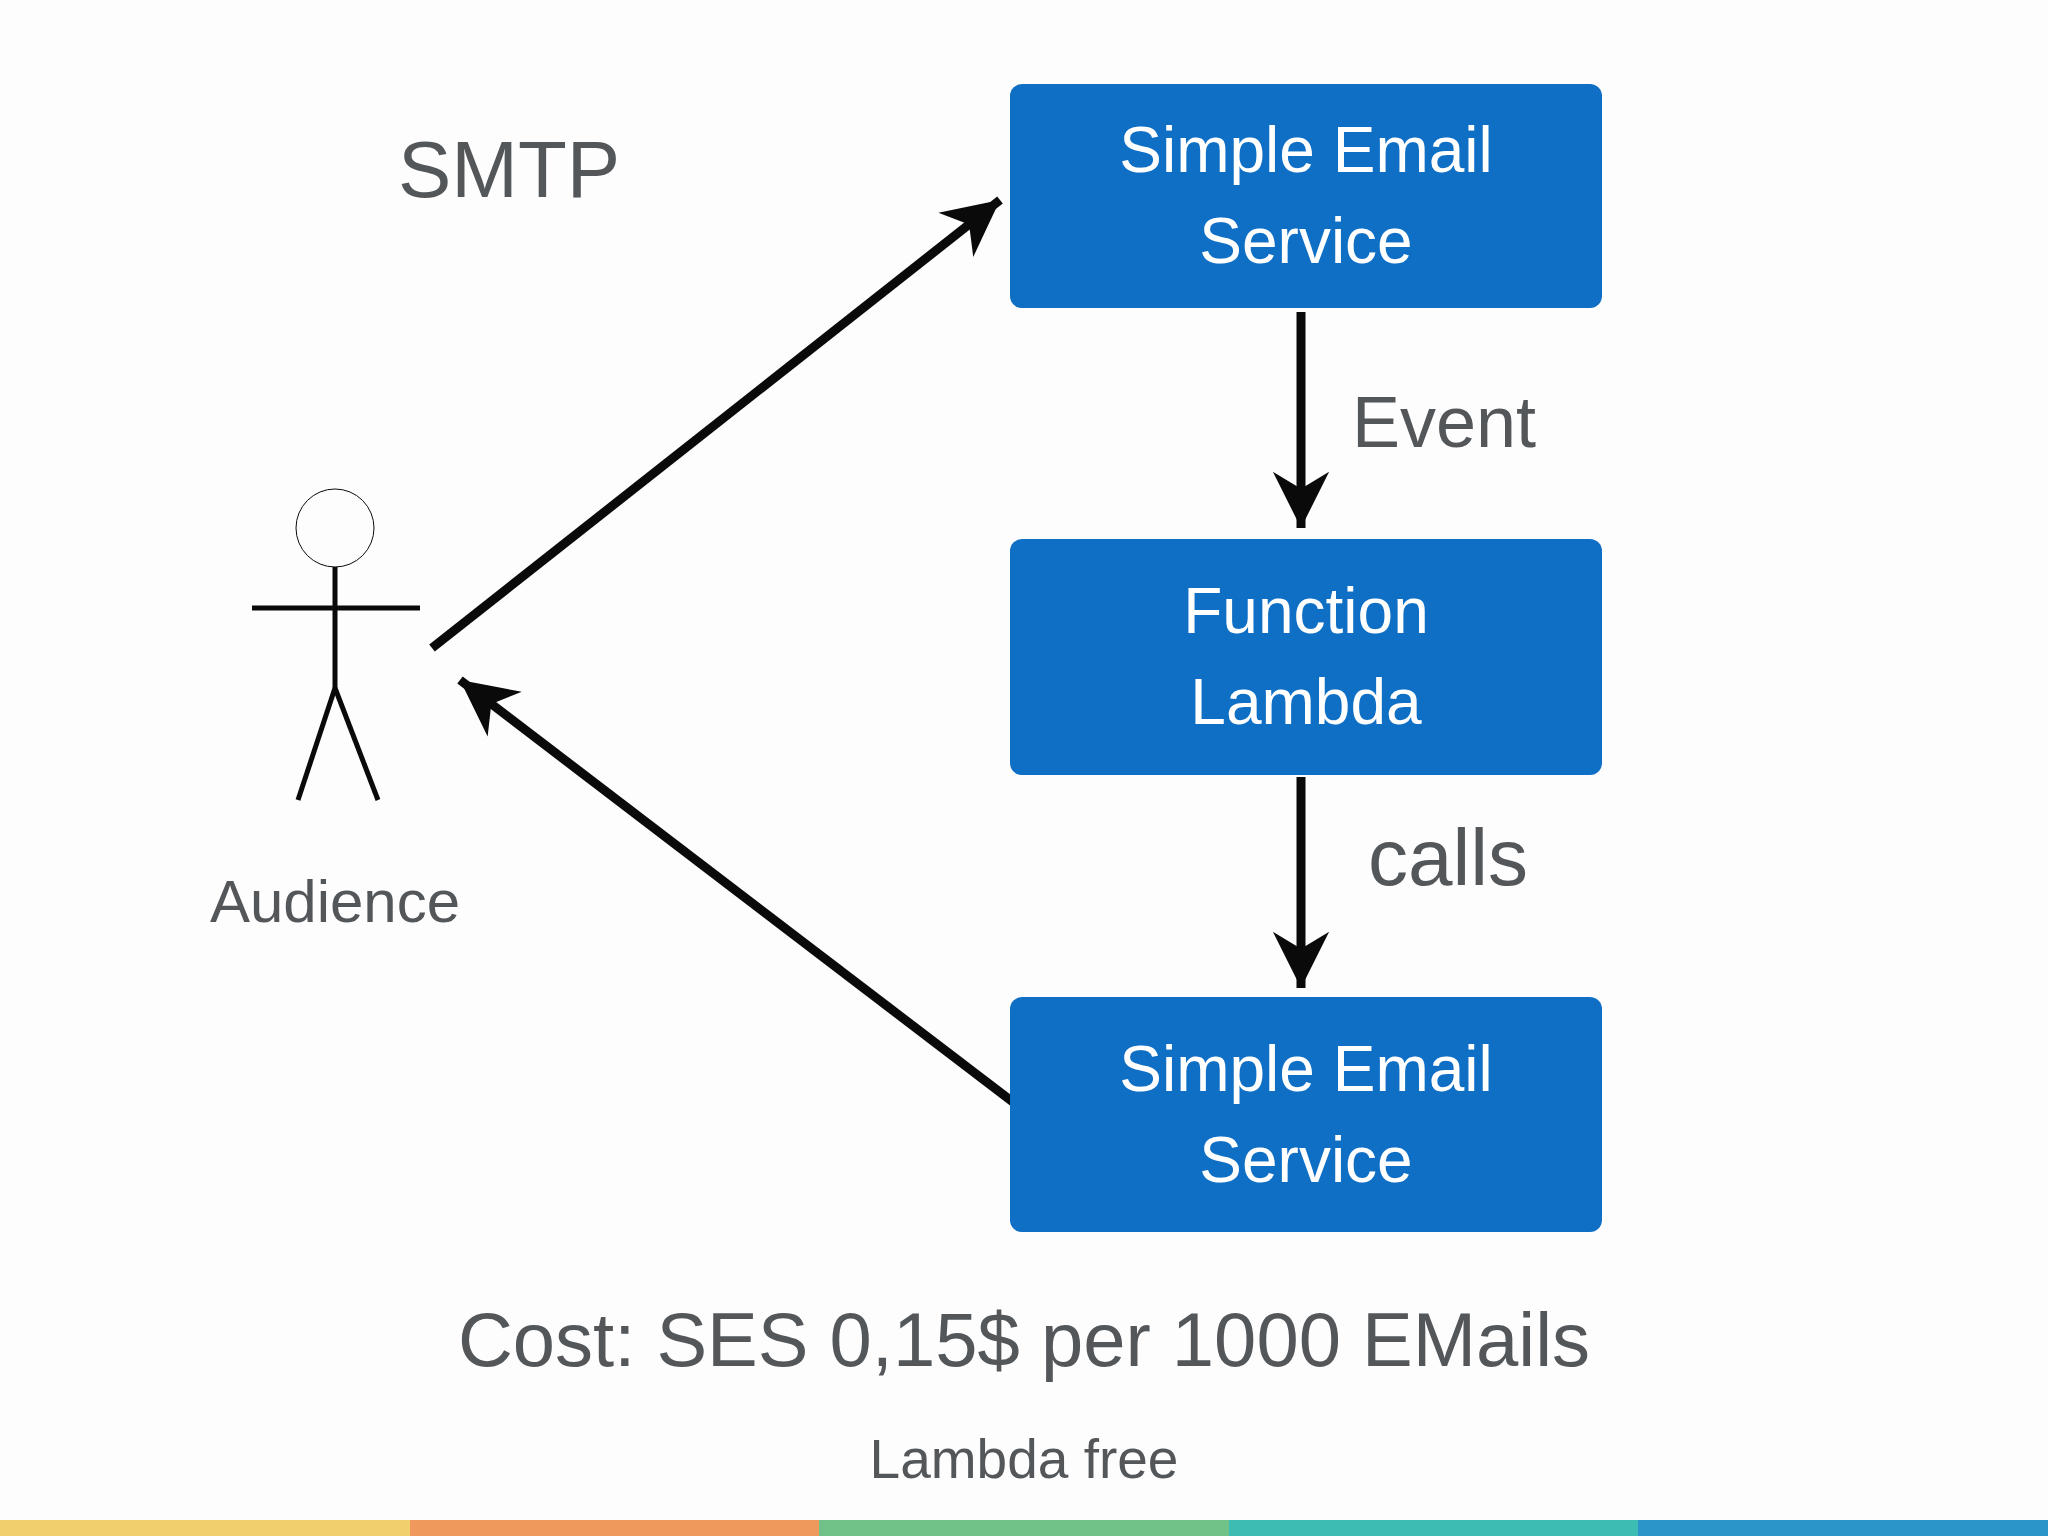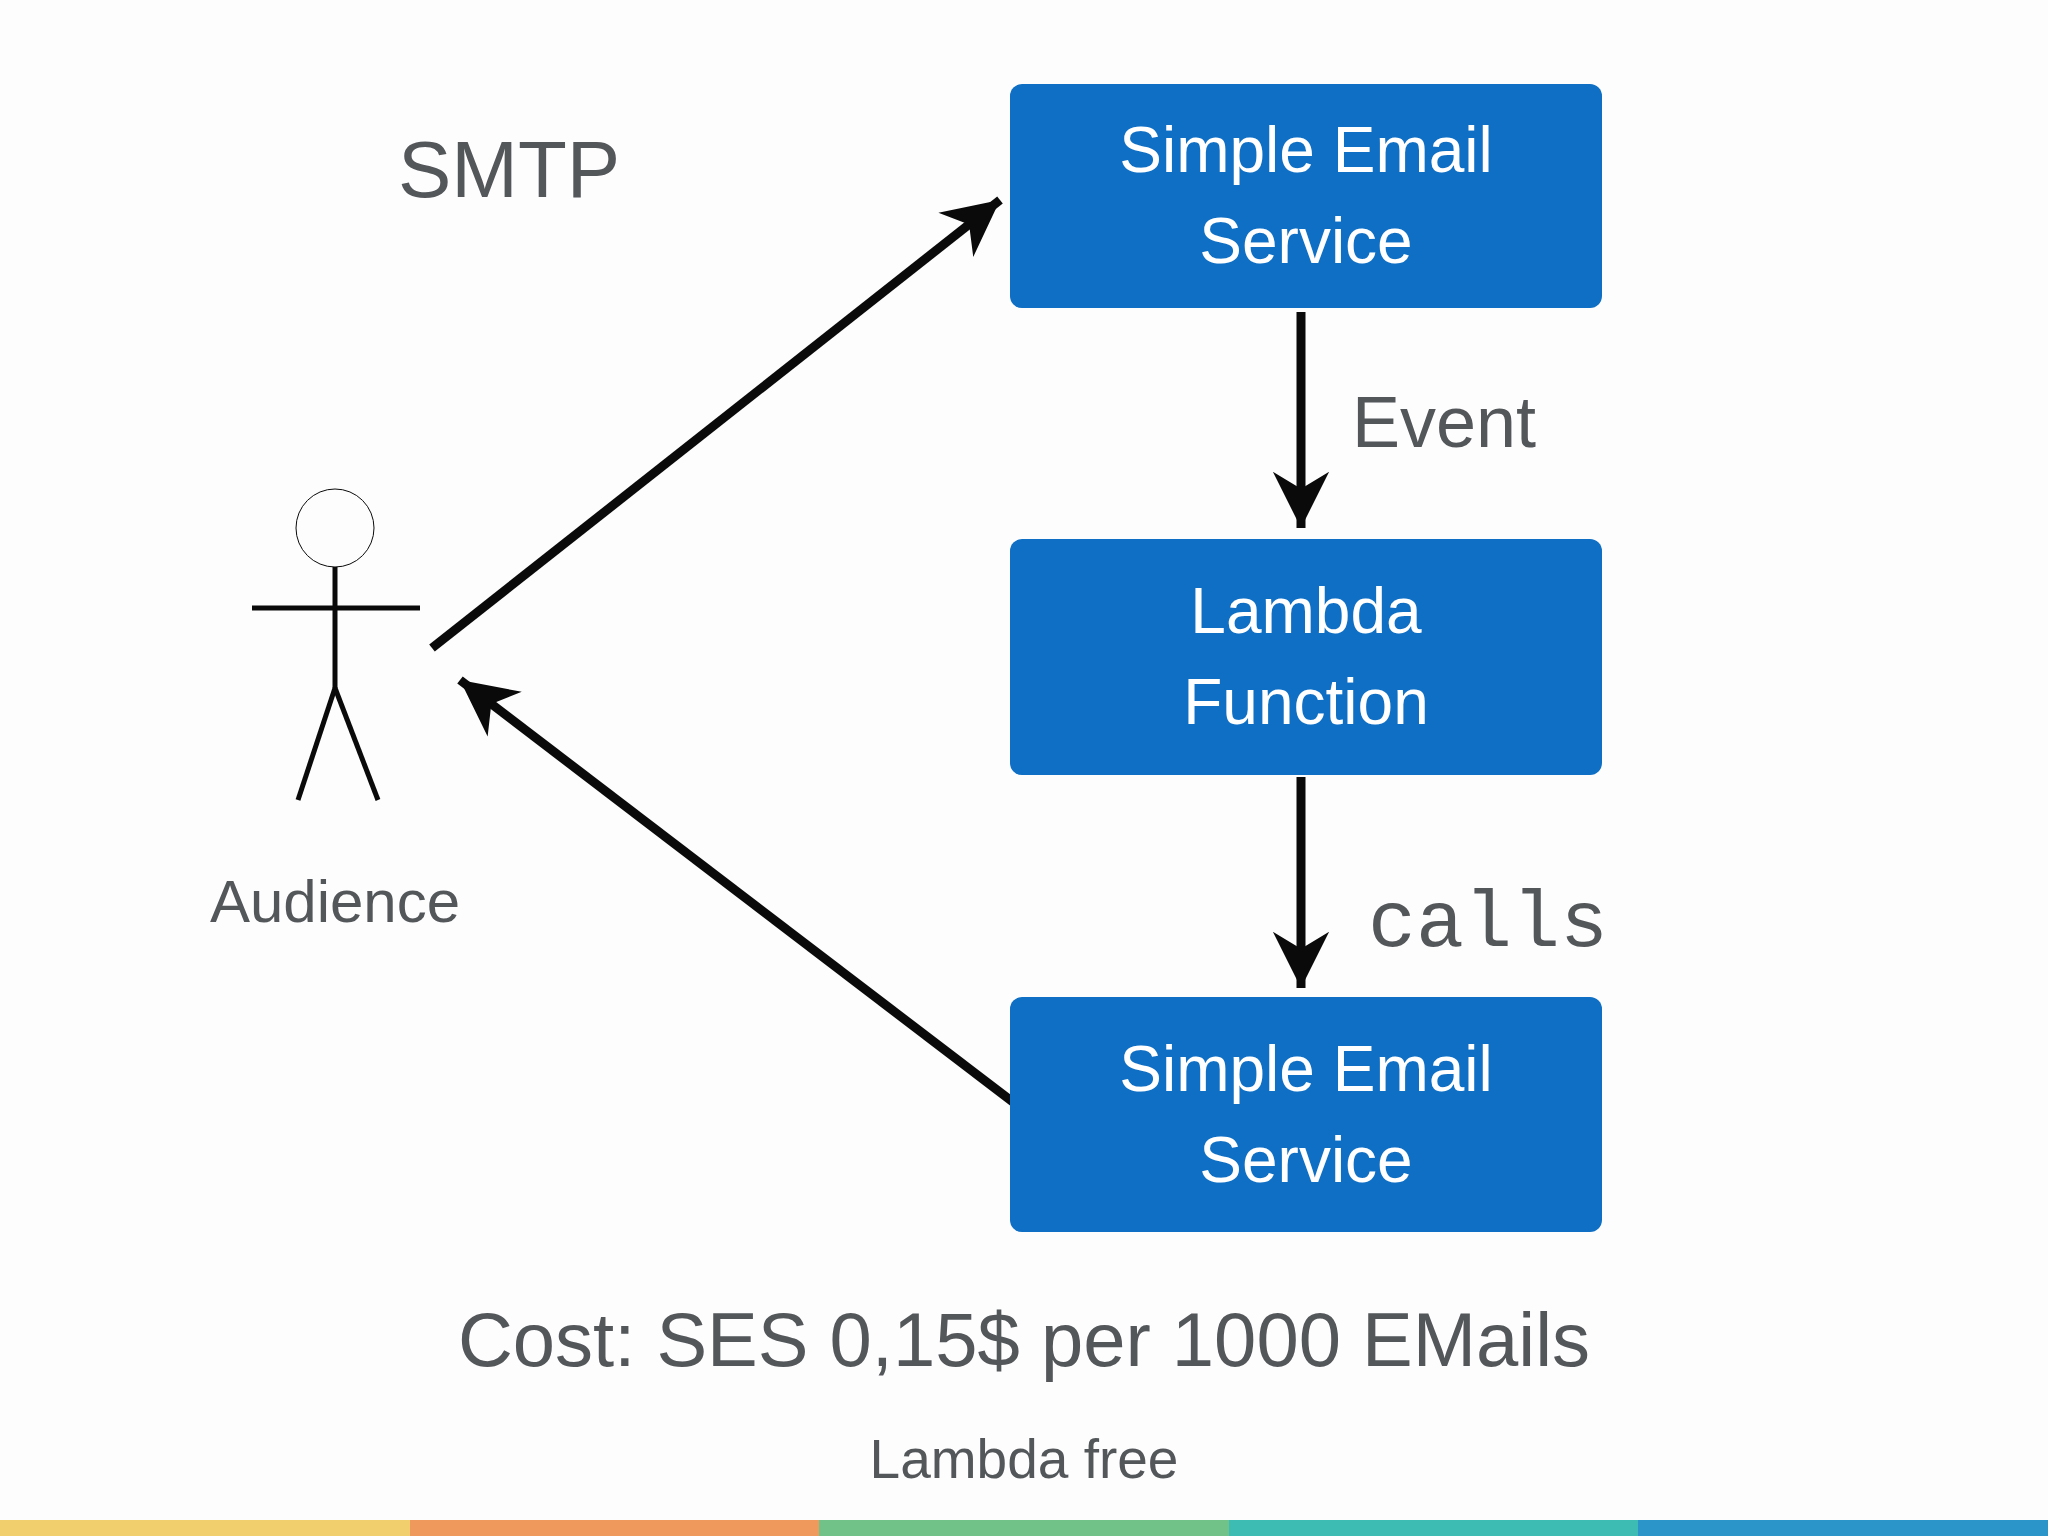--- a/index.html
+++ b/index.html
@@ -16,21 +16,21 @@
     position:absolute;left:1010px;width:592px;
     background:var(--box-blue,#0f6fc5);border-radius:12px;
     display:flex;flex-direction:column;align-items:center;justify-content:center;
     color:#fff;font-size:64px;line-height:1.42;text-align:center;
   }
   #box-ses-top{top:84px;height:224px;}
   #box-lambda{top:539px;height:236px;}
   #box-ses-bottom{top:997px;height:235px;}
   #smtp-label{left:398px;top:112px;font-size:80px;margin-top:18px;}
   #event-label{left:1352px;top:386px;font-size:72px;}
-  #calls-label{left:1368px;top:885px;font-size:80px;font-family:Liberation Mono, monospace;}
+  #calls-label{left:1368px;top:818px;font-size:80px;}
   #audience-label{left:150px;top:872px;width:370px;font-size:60px;text-align:center;}
   #cost-line{left:0;top:1302px;width:2048px;font-size:76px;text-align:center;}
   #lambda-free-line{left:0;top:1432px;width:2048px;font-size:55px;text-align:center;}
   #diagram-svg{position:absolute;left:0;top:0;}
   #diagram-svg line, #diagram-svg circle{
     stroke:var(--arrow-black,#0a0a0a);fill:none;
   }
   .arrow{stroke-width:9px;}
   .figure{stroke-width:5px;}
   #footer-bar{
@@ -72,22 +72,22 @@
   <div class="label" id="event-label">Event</div>
 
   <div class="label" id="calls-label">calls</div>
 
   <div class="box" id="box-ses-top">
     <div>Simple Email</div>
     <div>Service</div>
   </div>
 
   <div class="box" id="box-lambda">
+    <div>Function</div>
     <div>Lambda</div>
-    <div>Function</div>
   </div>
 
   <div class="box" id="box-ses-bottom">
     <div>Simple Email</div>
     <div>Service</div>
   </div>
 
   <div class="label" id="cost-line">Cost: SES 0,15$ per 1000 EMails</div>
 
   <div class="label" id="lambda-free-line">Lambda free</div>

